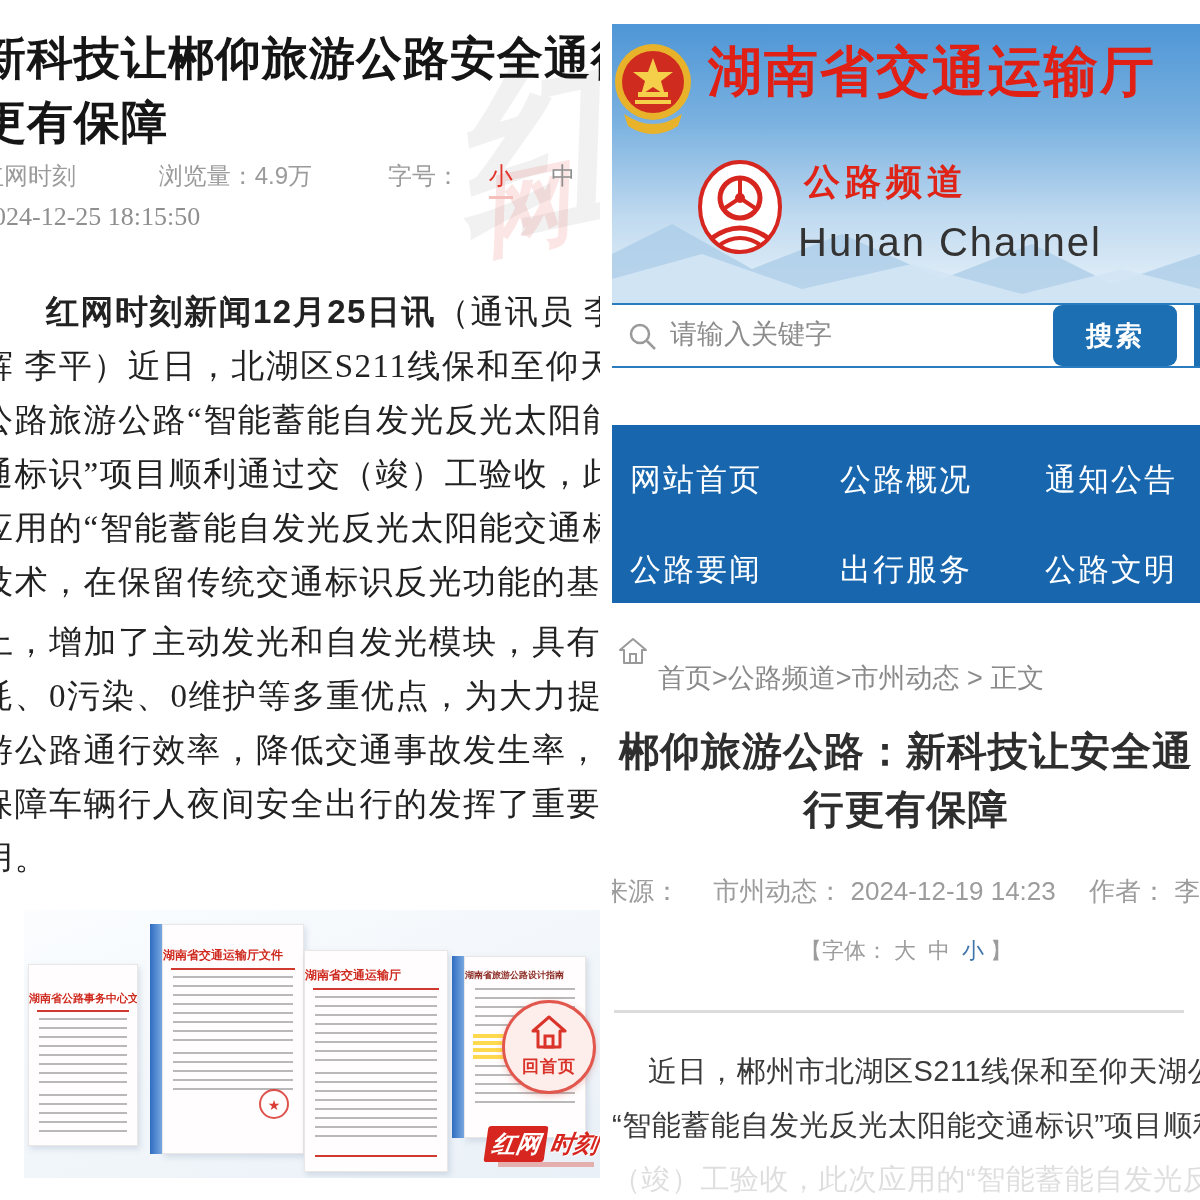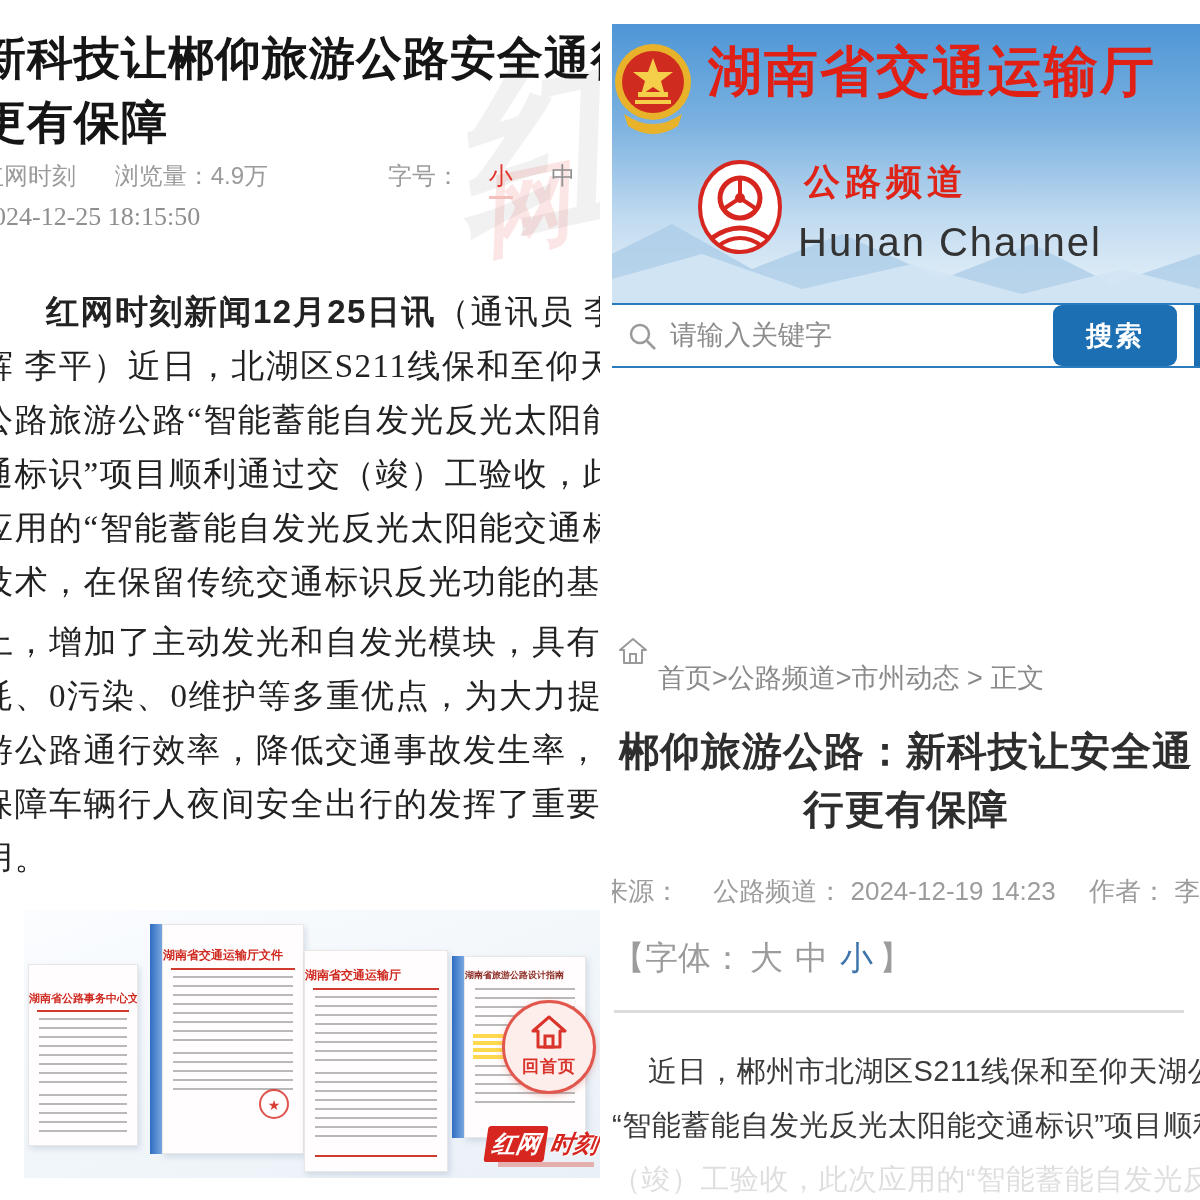--- a/index.html
+++ b/index.html
@@ -11,21 +11,21 @@
   .left-page { position:absolute; left:0; top:0; width:600px; height:1200px; overflow:hidden; background:#fff; }
   .lp-watermark { position:absolute; left:420px; top:30px; width:220px; height:240px; overflow:hidden;
                   pointer-events:none; }
   .lp-watermark .wm1 { position:absolute; left:30px; top:-10px; font-size:190px; font-weight:bold; font-style:italic;
                   color:rgba(190,190,190,0.22); transform:rotate(-12deg); }
   .lp-watermark .wm2 { position:absolute; left:60px; top:120px; font-size:90px; font-weight:bold; font-style:italic;
                   color:rgba(225,80,70,0.14); transform:rotate(-12deg); }
   .lp-title-line { position:absolute; left:-20px; white-space:nowrap; font-size:46px; font-weight:bold;
                    color:#151515; letter-spacing:1px; }
   .lp-meta { position:absolute; left:-20px; top:160px; white-space:nowrap; font-size:24px; color:#9b9b9b; }
-  .lp-meta .views { margin-left:32px; }
+  .lp-meta .views { margin-left:76px; }
   .lp-fontsize { position:absolute; left:388px; top:160px; white-space:nowrap; font-size:24px; color:#9b9b9b; }
   .lp-fontsize .fs-opt { display:inline-block; }
   .lp-fontsize .fs-small { color:#e3342b; margin-left:22px; border-bottom:3px solid #f5c0bc; padding-bottom:4px; }
   .lp-fontsize .fs-mid { color:#8f8f8f; margin-left:32px; }
   .lp-date { position:absolute; left:-20px; top:202px; white-space:nowrap; font-size:26px; color:#8f8f8f;
              font-family:"Liberation Serif", serif; }
   .lp-body-line { position:absolute; left:-20px; white-space:nowrap; font-size:33px; color:#222;
                   letter-spacing:1.5px; font-family:"Liberation Serif", serif; }
   .lp-body-line .lead-bold { font-weight:bold; font-family:"Liberation Sans", sans-serif; }
   .lp-lead { padding-left:66px; }
@@ -81,38 +81,38 @@
              white-space:nowrap; }
   .road-logo { position:absolute; left:86px; top:136px; }
   .channel-name { position:absolute; left:184px; top:134px; font-size:36px; font-weight:bold; color:#e02317;
                   white-space:nowrap; letter-spacing:5px;margin-left:8px; }
   .channel-en { position:absolute; left:186px; top:196px; font-size:40px; color:#333; white-space:nowrap;
                 letter-spacing:2px; }
   .search-row { position:absolute; left:0; top:303px; width:588px; height:65px; background:#fff;
                 border-top:2px solid #2a7cbf; border-bottom:2px solid #2a7cbf; }
   .search-input { position:absolute; left:0; top:0; width:441px; height:100%; border:none; outline:none;
                   padding-left:58px; font-size:27px; color:#737373; background:transparent;
-                  font-family:Liberation Sans, sans-serif; }
+                  font-family:Liberation Mono, monospace; }
   .search-input::placeholder { color:#8c8c8c; }
   .search-mag { position:absolute; left:16px; top:17px; }
   .search-btn { position:absolute; left:441px; top:0; width:124px; height:61px; background:#1b6fb2; color:#fff;
                 font-size:27px; font-weight:bold; border:none; border-radius:9px; letter-spacing:2px;
                 cursor:pointer; font-family:"Liberation Sans", sans-serif; }
   .search-sliver { position:absolute; left:582px; top:0; width:6px; height:61px; background:#1b6fb2; }
   .nav { position:absolute; left:0; top:425px; width:588px; height:178px; background:#1766ae; }
   .nav-item { position:absolute; color:#fff; font-size:31px; letter-spacing:2px; white-space:nowrap; cursor:pointer; }
   .breadcrumb { position:absolute; left:0; top:634px; width:588px; height:36px; }
   .breadcrumb svg { position:absolute; left:6px; top:2px; }
   .breadcrumb .bc-text { position:absolute; left:46px; top:2px; font-size:27px; color:#8a8a8a; white-space:nowrap; cursor:pointer;margin-top:24px; }
   .art-title { position:absolute; left:0; width:588px; text-align:center; font-size:40px; font-weight:bold;
                color:#2e2e2e; white-space:nowrap; letter-spacing:1px; }
   .art-meta { position:absolute; left:-10px; top:874px; width:608px; text-align:center; font-size:26px;
               color:#9c9c9c; white-space:nowrap; }
   .art-meta .m-gap { margin-left:26px; }
-  .font-row { position:absolute; left:0; top:936px; width:588px; font-size:33px; color:#9c9c9c;
+  .font-row { position:absolute; left:0; top:936px; width:588px; text-align:center; font-size:22px; color:#9c9c9c;
               white-space:nowrap; }
   .font-row .f-opt { margin:0 6px; cursor:pointer; }
   .font-row .f-small { color:#3e74ab; }
   .divider { position:absolute; left:2px; top:1010px; width:570px; height:3px; background:#dcdcdc; }
   .rp-body-line { position:absolute; left:0; width:588px; white-space:nowrap; font-size:29px; color:#3a3a3a;
                   letter-spacing:0.5px; }
   .rp-indent { padding-left:36px; }
   .rp-faint { opacity:0.16; }
 </style>
 </head>
@@ -238,35 +238,43 @@
     <div class="search-row">
       <svg class="search-mag" width="30" height="30" viewBox="0 0 30 30">
         <circle cx="12" cy="12" r="9" fill="none" stroke="#9a9a9a" stroke-width="2.5"></circle>
         <line x1="19" y1="19" x2="27" y2="27" stroke="#9a9a9a" stroke-width="2.5"></line>
       </svg>
       <input class="search-input" type="text" placeholder="请输入关键字" style="">
       <button class="search-btn">搜索</button>
       <div class="search-sliver"></div>
     </div>
 
+    <nav class="nav">
+      <span class="nav-item" style="left:18px; top:34px;">网站首页</span>
+      <span class="nav-item" style="left:228px; top:34px;">公路概况</span>
+      <span class="nav-item" style="left:433px; top:34px;">通知公告</span>
+      <span class="nav-item" style="left:18px; top:124px;">公路要闻</span>
+      <span class="nav-item" style="left:228px; top:124px;">出行服务</span>
+      <span class="nav-item" style="left:433px; top:124px;">公路文明</span>
+    </nav>
 
     <div class="breadcrumb">
       <svg width="30" height="30" viewBox="0 0 30 30">
         <path d="M15 3 L28 14 L24 14 L24 27 L6 27 L6 14 L2 14 Z" fill="none" stroke="#9a9a9a" stroke-width="2" stroke-linejoin="round"></path>
         <rect x="12" y="18" width="6" height="9" fill="none" stroke="#9a9a9a" stroke-width="2"></rect>
       </svg>
       <span class="bc-text">首页&gt;公路频道&gt;市州动态 &gt; 正文</span>
     </div>
 
     <h1 class="art-title" style="top:782px;">行更有保障</h1>
     <h1 class="art-title" style="top:724px;">郴仰旅游公路：新科技让安全通</h1>
 
     <div class="art-meta">
       <span>来源：</span>
-      <span class="m-gap">公路频道：</span>
+      <span class="m-gap">市州动态：</span>
       <span>2024-12-19 14:23</span>
       <span class="m-gap">作者：</span>
       <span>李罗辉、李平</span>
     </div>
 
     <div class="font-row">
       <span>【字体：</span><span class="f-opt">大</span><span class="f-opt">中</span><span class="f-opt f-small">小</span><span>】</span>
     </div>
 
     <div class="divider"></div>

